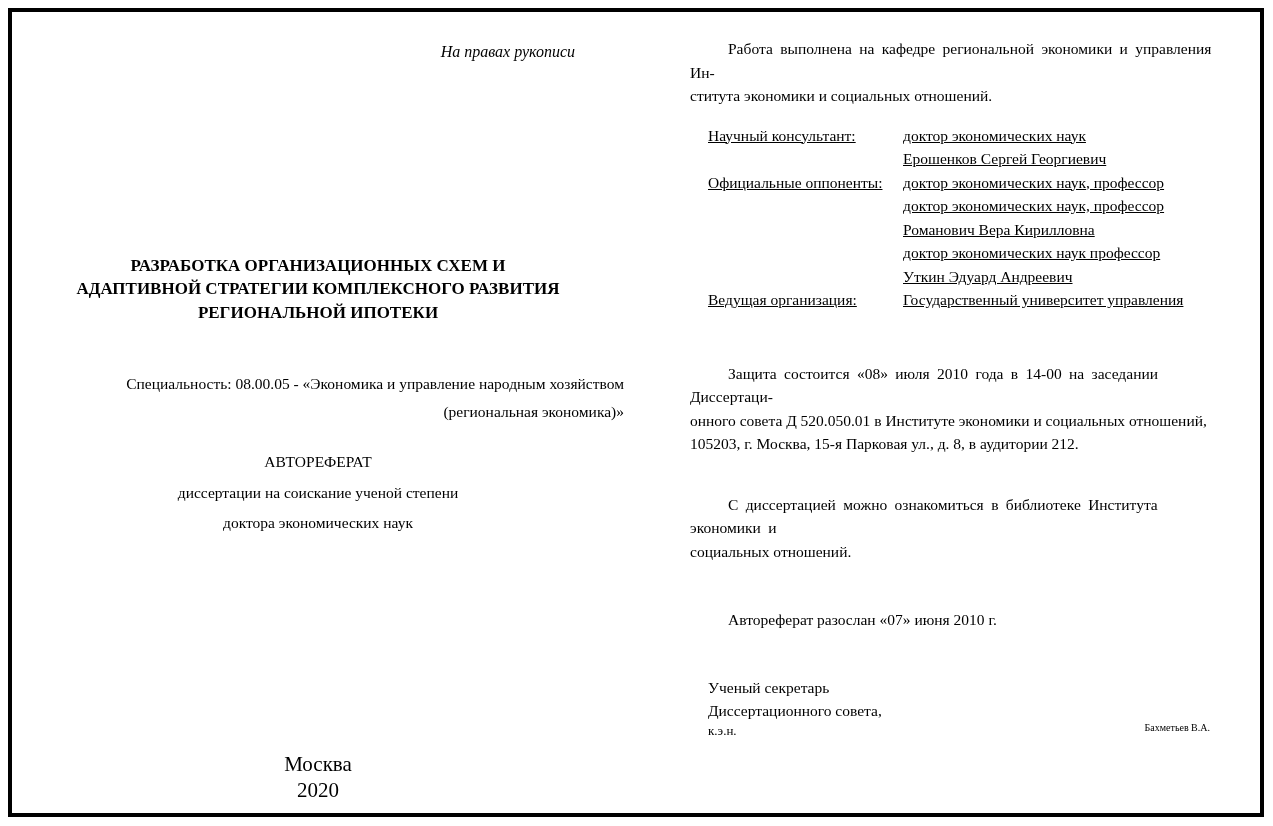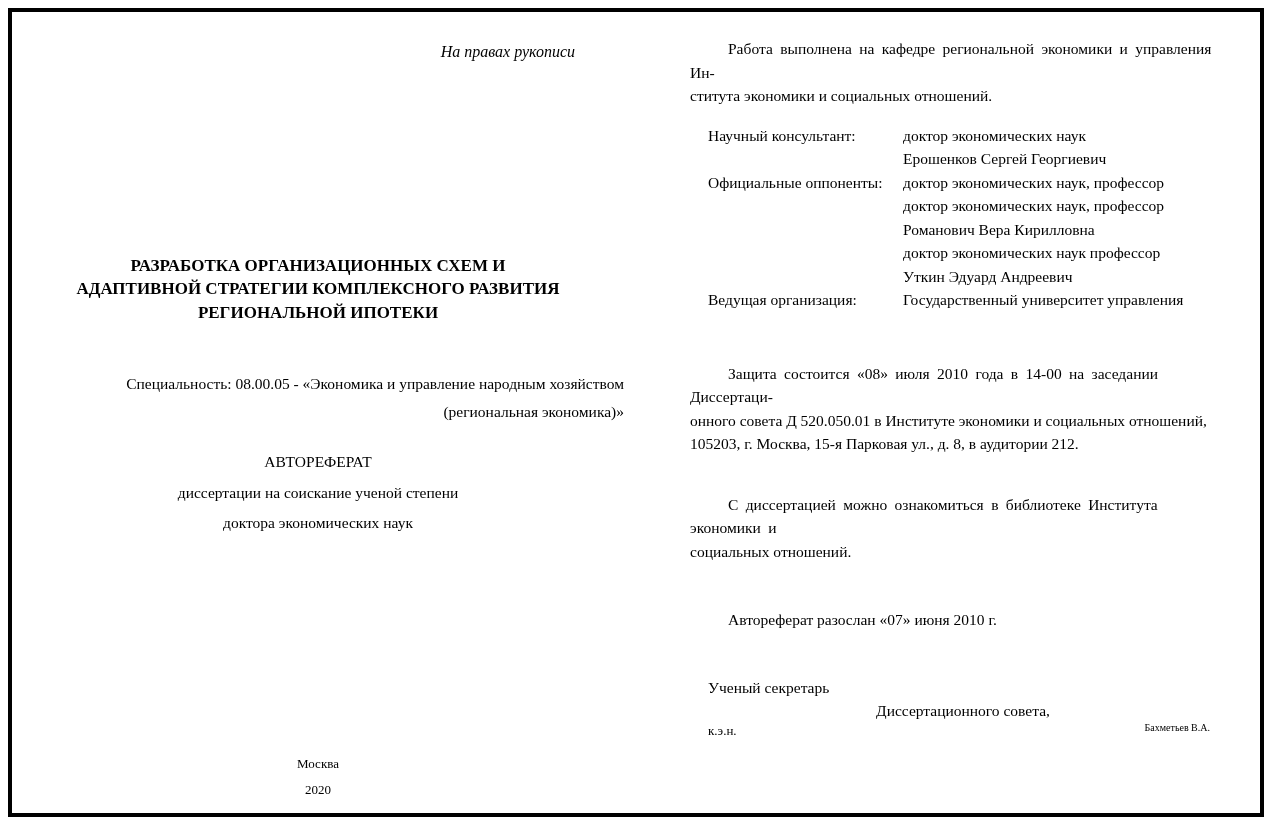--- a/index.html
+++ b/index.html
@@ -28,38 +28,38 @@
   .doc-title {
     margin-top:190px; text-align:center;
     font-weight:bold; font-size:17px; line-height:23.5px;
   }
   .specialty {
     margin-top:46px; text-align:right; font-size:15.5px; line-height:28px;
   }
   .abstract-block {
     margin-top:21px; text-align:center; font-size:15.5px; line-height:30.5px;
   }
-  .city-year { margin-top:212px; text-align:center; line-height:26px; font-size:13px; }
+  .city-year { margin-top:212px; text-align:center; line-height:26px; font-size:21px; }
 
   
   .para { margin:0; }
   .ln { min-height:23.5px; }
   .indent { text-indent:38px; }
   .ws { word-spacing:3.5px; }
   .performed { margin-top:25px; }
-  .info-table { margin-top:16px; margin-left:18px; }
+  .info-table { margin-top:16px; margin-left:18px;text-decoration:underline; }
   .info-row { display:flex; }
   .info-label { width:195px; flex:0 0 195px; }
   .info-value { flex:1; }
   .defense { margin-top:50px; }
   .library { margin-top:37px; }
   .sent { margin-top:45px; }
   .secretary { position:relative; margin-top:43px; margin-left:18px; }
   .secretary .s1 { line-height:25px;font-family:Liberation Serif, serif; }
-  .secretary .s2 { line-height:21px;text-align:center; }
+  .secretary .s2 { line-height:21px; }
   .secretary .s3 { font-size:13px; line-height:19px; }
   .secretary-name {
     position:absolute; right:8px; bottom:0; font-size:10px;
   }
 </style>
 </head>
 <body>
 
 <div class="page">
   <div class="frame"></div>

